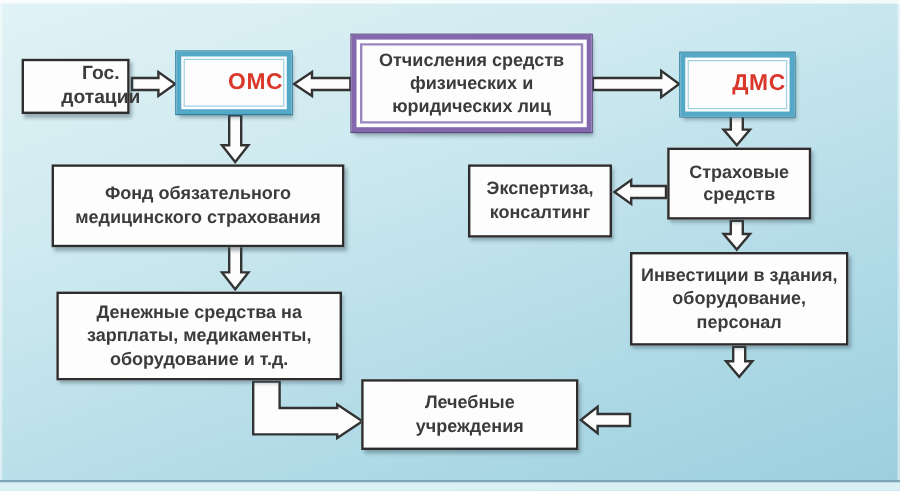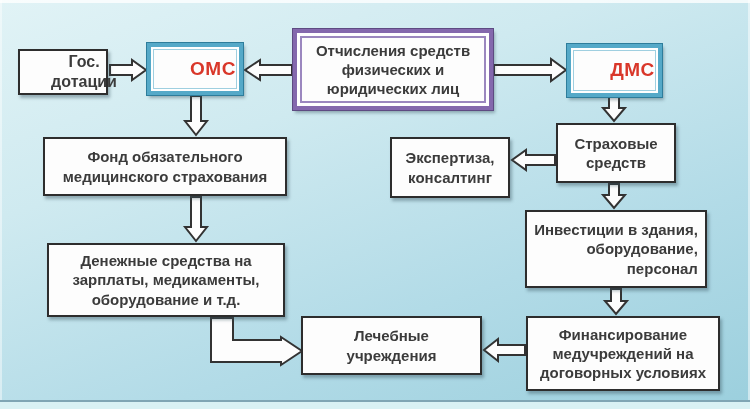--- a/index.html
+++ b/index.html
@@ -82,51 +82,46 @@
   <div class="node accent-purple" style="left:293px;top:29px;width:200px;height:81px;">
     <div class="node-label">Отчисления средств
 физических и
 юридических лиц</div>
   </div>
 
   <div class="node accent-teal" style="left:567px;top:44px;width:95px;height:53px;">
     <div class="node-label">ДМС</div>
   </div>
 
-  <div class="node" style="left:43px;top:137px;width:244px;height:59px;">
+  <div class="node" style="left:43px;top:137px;width:244px;height:69px;">
     <div class="node-label">Фонд обязательного
 медицинского страхования</div>
   </div>
 
   <div class="node" style="left:390px;top:137px;width:120px;height:61px;">
     <div class="node-label">Экспертиза,
 консалтинг</div>
   </div>
 
   <div class="node" style="left:556px;top:123px;width:120px;height:60px;">
     <div class="node-label">Страховые
 средств</div>
   </div>
 
-  <div class="node" style="left:525px;top:210px;width:182px;height:78px;text-align:right;">
+  <div class="node" style="left:525px;top:210px;width:182px;height:78px;">
     <div class="node-label">Инвестиции в здания,
 оборудование,
 персонал</div>
   </div>
 
   <div class="node" style="left:301px;top:316px;width:181px;height:59px;">
     <div class="node-label">Лечебные
 учреждения</div>
   </div>
 
   <div class="node" style="left:47px;top:243px;width:238px;height:74px;">
     <div class="node-label">Денежные средства на
 зарплаты, медикаменты,
 оборудование и т.д.</div>
   </div>
 
-  <div class="node" style="left:526px;top:316px;width:194px;height:75px;">
-    <div class="node-label">Финансирование
-медучреждений на
-договорных условиях</div>
-  </div>
 
 </div>
 
 </body></html>

